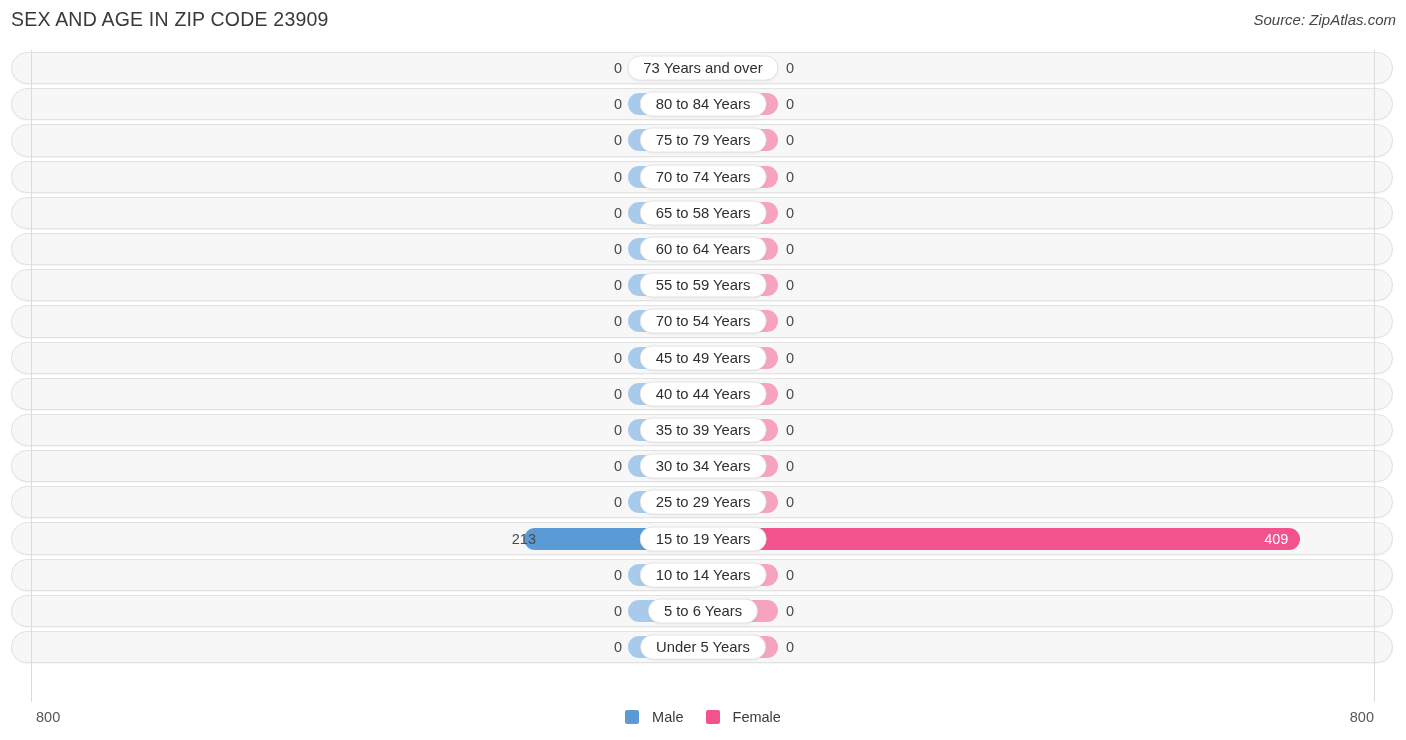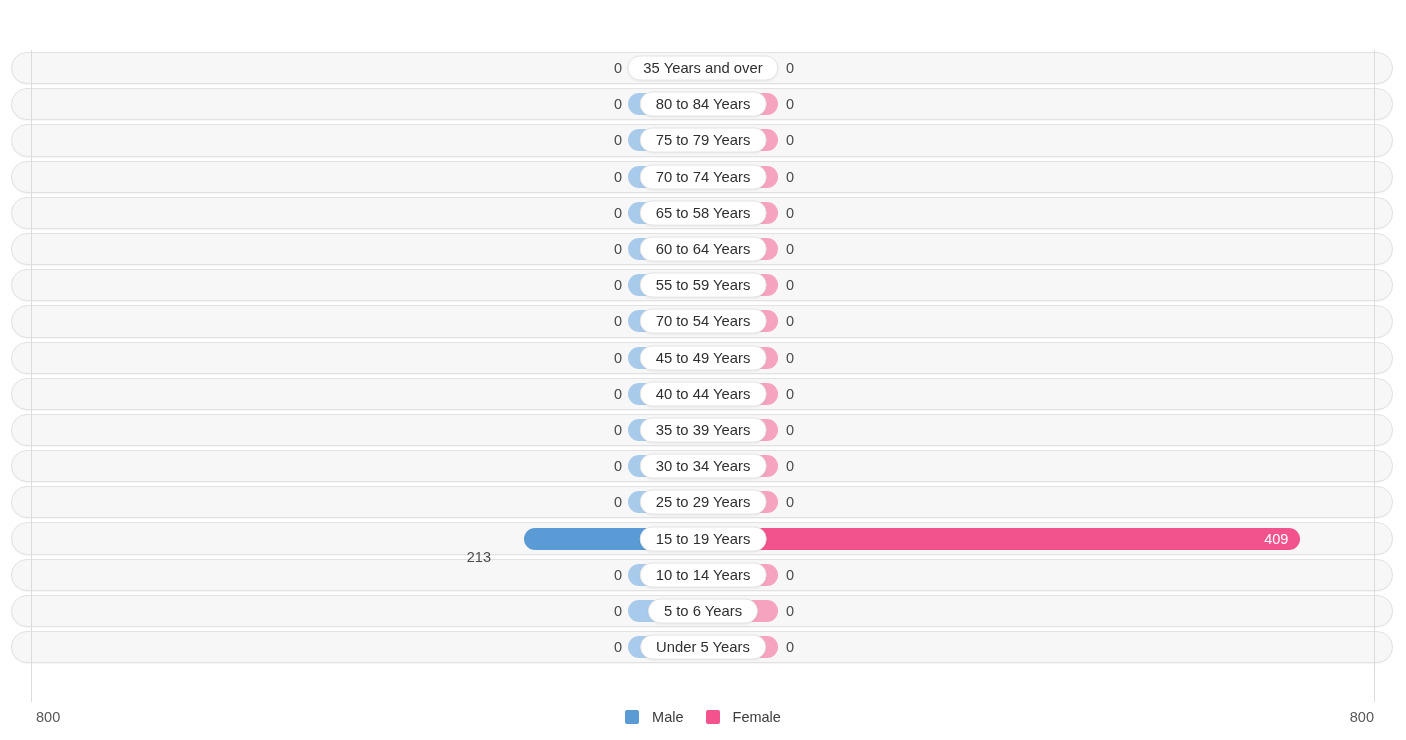--- a/index.html
+++ b/index.html
@@ -188,32 +188,36 @@
   .legend-label {
     font-size: 14.5px;
     color: #3c3c3c;
   }
 </style>
 </head>
 <body>
 
 <div class="page">
 
+  <div class="header">
+    <div class="chart-title">SEX AND AGE IN ZIP CODE 23909</div>
+    <div class="source-note">Source: ZipAtlas.com</div>
+  </div>
 
   <div class="plot">
     <div class="axis-line left"></div>
     <div class="axis-line right"></div>
     <div class="rows" id="rows">
         <div class="row">
           <div class="row-track"></div>
           <div class="bar male" style="width: 75px;"></div>
           <div class="bar female" style="width: 75px;"></div>
           <div class="val male" style="right: 784px;">0</div>
           <div class="val female" style="left: 786px;">0</div>
-          <div class="pill">35 Years and over</div>
+          <div class="pill">73 Years and over</div>
         </div>
         <div class="row">
           <div class="row-track"></div>
           <div class="bar male" style="width: 75px;"></div>
           <div class="bar female" style="width: 75px;"></div>
           <div class="val male" style="right: 784px;">0</div>
           <div class="val female" style="left: 786px;">0</div>
           <div class="pill">80 to 84 Years</div>
         </div>
         <div class="row">
@@ -301,21 +305,21 @@
           <div class="bar male" style="width: 75px;"></div>
           <div class="bar female" style="width: 75px;"></div>
           <div class="val male" style="right: 784px;">0</div>
           <div class="val female" style="left: 786px;">0</div>
           <div class="pill">25 to 29 Years</div>
         </div>
         <div class="row">
           <div class="row-track"></div>
           <div class="bar male hot" style="width: 178.92px;"></div>
           <div class="bar female hotter" style="width: 597.24px;"></div>
-          <div class="val male" style="right: 915px; margin-top: 18px;">213</div>
+          <div class="val male" style="right: 870px;">213</div>
           <div class="val female inside" style="left: 1264.24px;">409</div>
           <div class="pill">15 to 19 Years</div>
         </div>
         <div class="row">
           <div class="row-track"></div>
           <div class="bar male" style="width: 75px;"></div>
           <div class="bar female" style="width: 75px;"></div>
           <div class="val male" style="right: 784px;">0</div>
           <div class="val female" style="left: 786px;">0</div>
           <div class="pill">10 to 14 Years</div>

